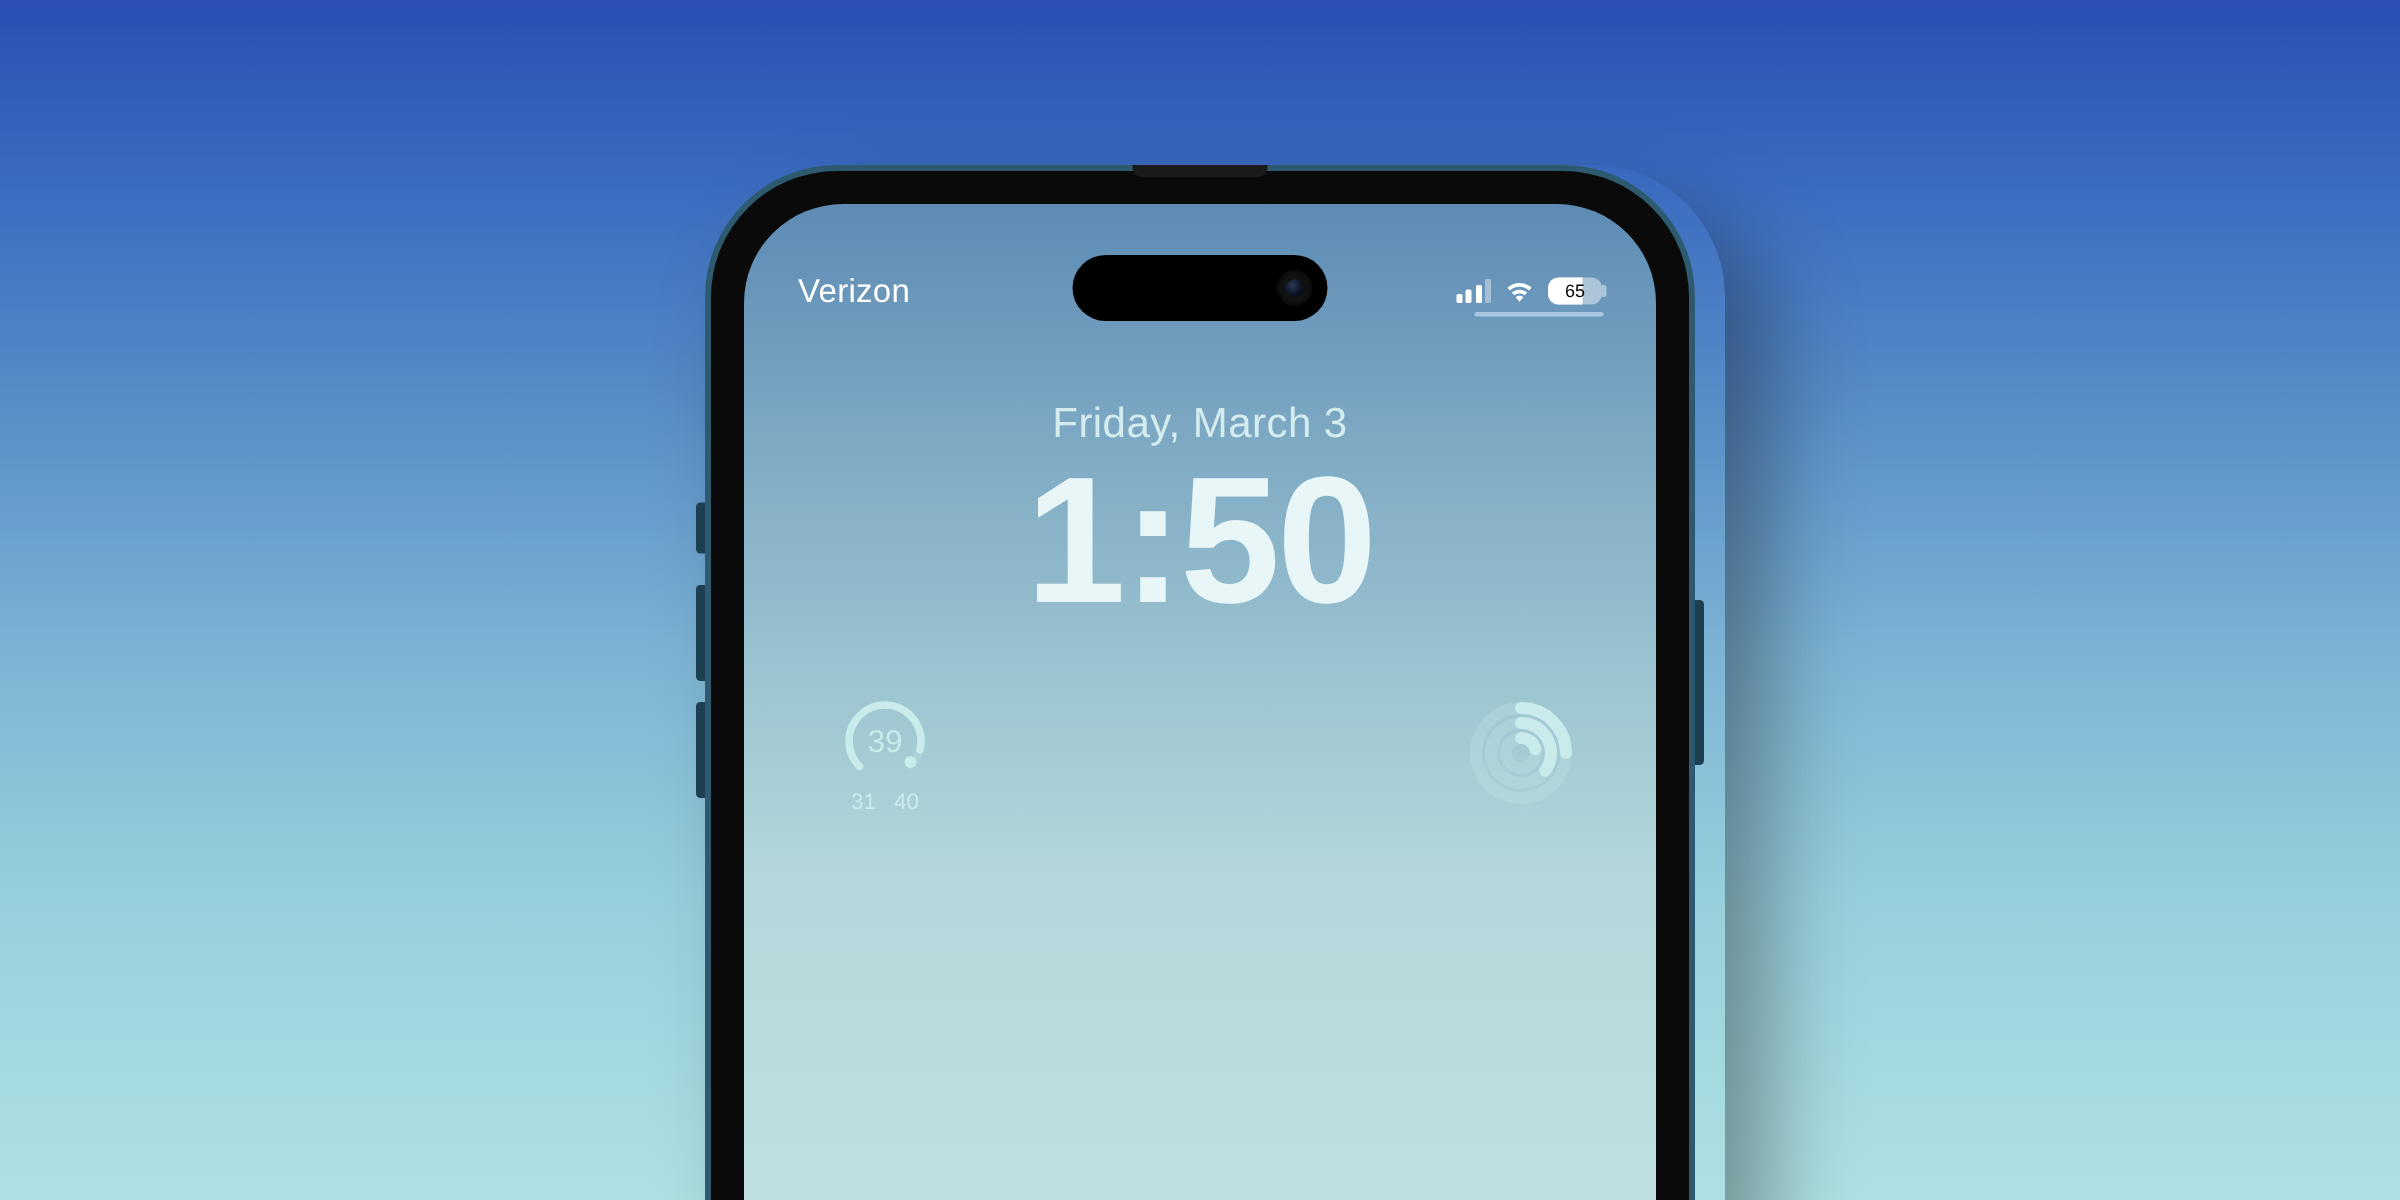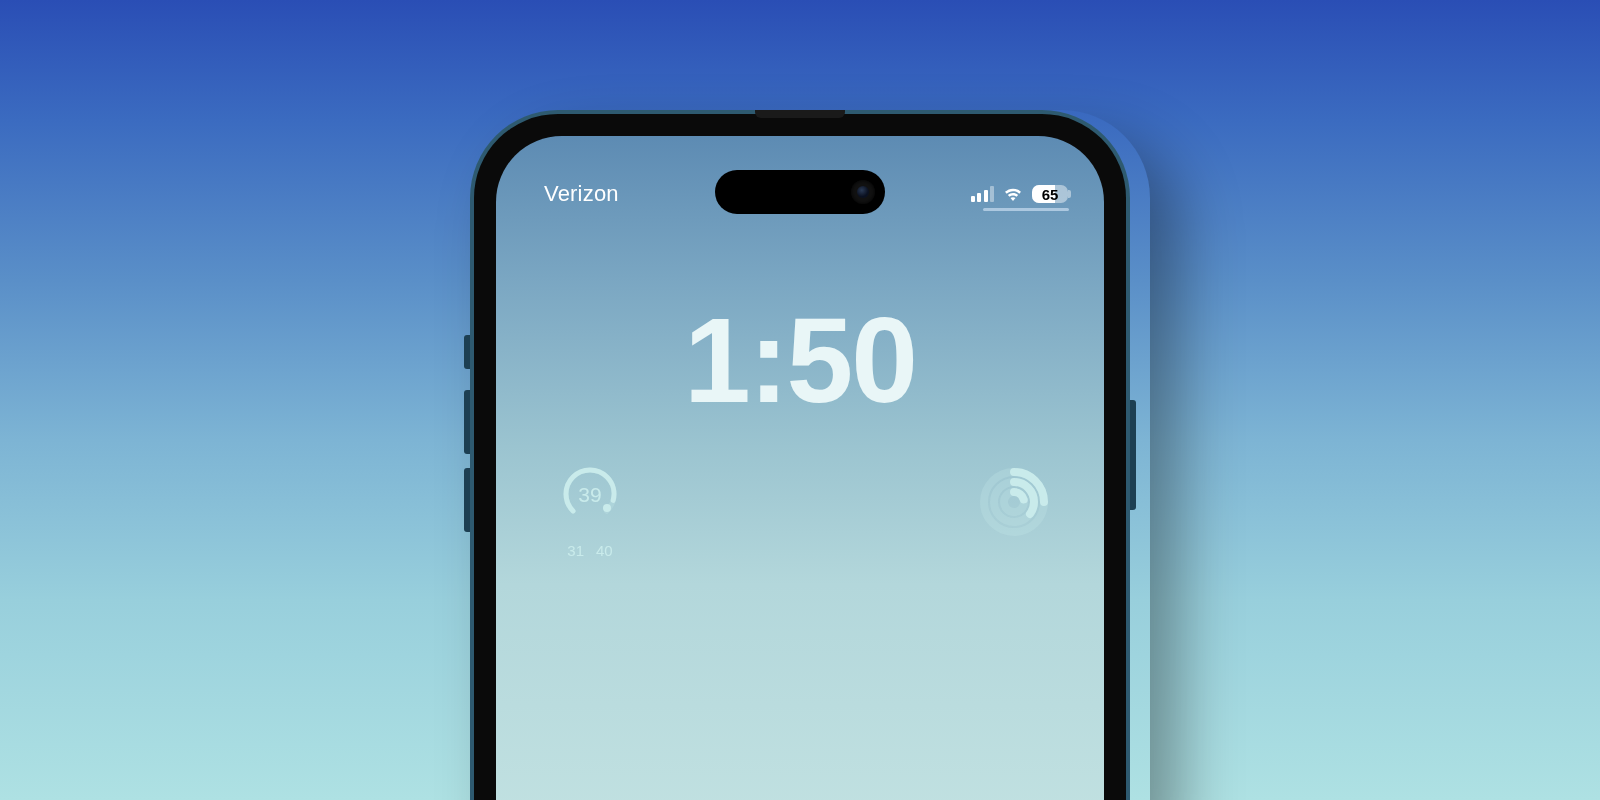--- a/index.html
+++ b/index.html
@@ -41,42 +41,42 @@
     
     .earpiece { position:absolute; top:0px; left:50%; transform:translateX(-50%); width:90px; height:8px; background:#1a1a1a; border-radius:0 0 6px 6px; z-index:5;}
     
     .island {
       position:absolute; top:34px; left:50%; transform:translateX(-50%);
       width:170px; height:44px; background:#000; border-radius:22px; z-index:4;
     }
     .island .cam { position:absolute; right:10px; top:10px; width:24px; height:24px; border-radius:50%; background:#121212; box-shadow:inset 0 0 4px #000;}
     .island .cam::after { content:""; position:absolute; inset:6px; border-radius:50%; background:radial-gradient(circle at 40% 35%, #2a3a55 0%, #0a1020 60%);}
     
-    .status { position:absolute; top:40px; left:12px; right:0; height:36px; display:flex; justify-content:space-between; align-items:center; padding:0 36px; z-index:3;}
+    .status { position:absolute; top:40px; left:0; right:0; height:36px; display:flex; justify-content:space-between; align-items:center; padding:0 36px; z-index:3;}
     .carrier { color:#fff; font-size:22px; font-weight:500; letter-spacing:.2px; }
     .status-right { display:flex; align-items:center; gap:8px; position:relative;}
     .sig { display:flex; align-items:flex-end; gap:2.5px; height:16px;}
     .sig span { width:4px; background:rgba(255,255,255,.4); border-radius:1px;}
     .sig span.on { background:#fff;}
     .sig span:nth-child(1){height:6px}.sig span:nth-child(2){height:9px}.sig span:nth-child(3){height:12px}.sig span:nth-child(4){height:16px}
     .wifi { width:22px; height:16px; }
     .battery { position:relative; width:36px; height:18px; border-radius:7px; background:rgba(255,255,255,.45);}
     .battery::after { content:""; position:absolute; right:-3px; top:5px; width:3px; height:8px; background:rgba(255,255,255,.45); border-radius:0 2px 2px 0;}
     .battery .lvl { position:absolute; left:0; top:0; bottom:0; width:65%; background:#fff; border-radius:7px 0 0 7px;}
-    .battery .num { position:absolute; inset:0; display:flex; align-items:center; justify-content:center; font-size:15px; font-weight:700; color:#000;}
+    .battery .num { position:absolute; inset:0; display:flex; align-items:center; justify-content:center; font-size:12px; font-weight:400; color:#000;}
     .underline { position:absolute; right:35px; top:72px; width:86px; height:3px; background:rgba(200,220,240,.7); border-radius:2px; z-index:3;}
     
     .date { position:absolute; top:130px; left:0; right:0; text-align:center; font-size:28px; font-weight:500; color:#d5ecef; letter-spacing:.3px;}
     .time { position:absolute; top:158px; left:0; right:0; text-align:center; font-size:120px; font-weight:700; color:#e9f6f7; letter-spacing:-2px; line-height:1.1;}
     
     .widgets { position:absolute; top:330px; left:0; right:0; height:110px; display:flex; justify-content:space-between; align-items:flex-start; padding:0 54px;}
     .weather { position:relative; width:80px; text-align:center; color:#c9ebeb;}
     .weather svg { width:56px; height:56px; display:block; margin:0 auto;}
     .weather .cur { position:absolute; top:17px; left:0; right:0; font-size:21px; font-weight:500;}
-    .weather .range { font-size:15px; display:flex; gap:12px; justify-content:center; margin-top:20px; color:#c9ebeb;}
+    .weather .range { font-size:15px; display:flex; gap:12px; justify-content:center; margin-top:4px; color:#c9ebeb;}
     .activity { width:72px; height:72px; position:relative;}
     .activity svg { width:72px; height:72px;}
   </style>
 </head>
 <body>
 
 <div class="phone-shadow"></div>
 
 <div class="phone">
   <div class="mute"></div>
@@ -107,20 +107,21 @@
             <path d="M3 6.6 C5.4 4.4 8.5 3 12 3 C15.5 3 18.6 4.4 21 6.6 L19.1 8.6 C17.2 6.9 14.7 5.9 12 5.9 C9.3 5.9 6.8 6.9 4.9 8.6 Z" fill="#fff"></path>
           </svg>
           <div class="battery">
             <div class="lvl"></div>
             <div class="num">65</div>
           </div>
         </div>
       </div>
       <div class="underline"></div>
 
+      <div class="date">Friday, March 3</div>
       <div class="time">1:50</div>
 
       <div class="widgets">
         <div class="weather">
           <svg viewBox="0 0 56 56">
             <circle cx="28" cy="28" r="24" fill="none" stroke="rgba(201,235,235,.25)" stroke-width="5" stroke-linecap="round" stroke-dasharray="113 151" transform="rotate(135 28 28)"></circle>
             <circle cx="28" cy="28" r="24" fill="none" stroke="#c9ebeb" stroke-width="5" stroke-linecap="round" stroke-dasharray="100 151" transform="rotate(135 28 28)"></circle>
             <circle cx="45" cy="42" r="4" fill="#c9ebeb"></circle>
           </svg>
           <div class="cur">39</div>

